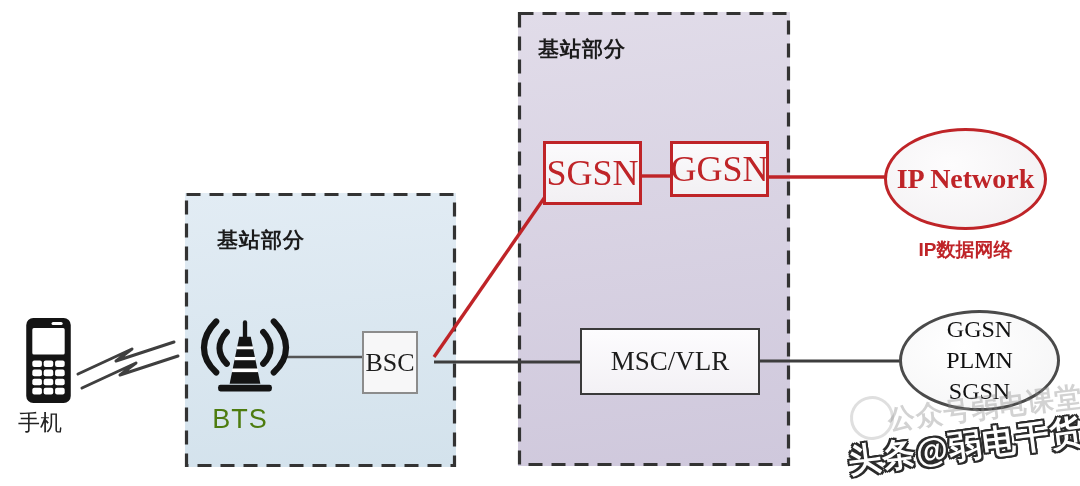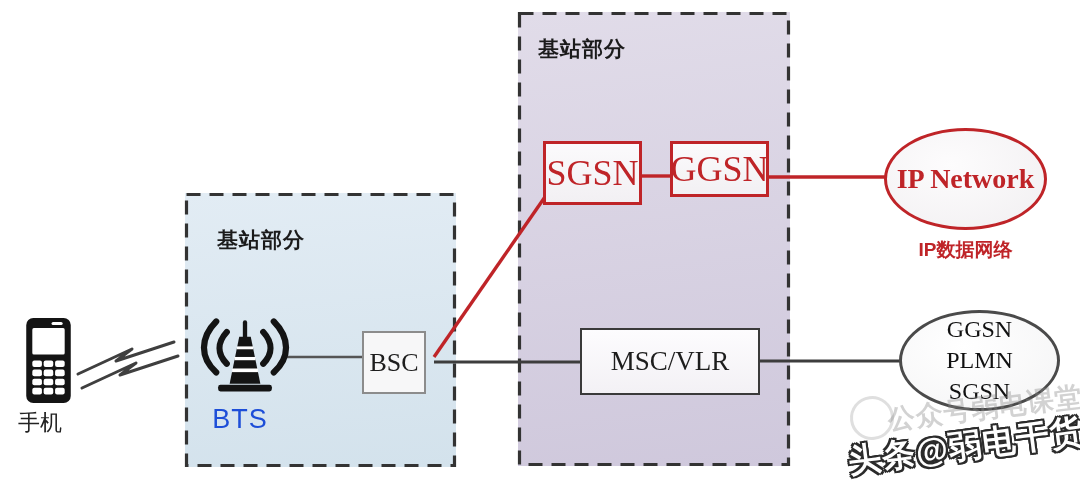--- a/index.html
+++ b/index.html
@@ -34,21 +34,21 @@
     position:absolute;z-index:3;display:flex;align-items:center;justify-content:center;
     font-family:"Liberation Serif",serif;text-align:center;box-sizing:border-box;
   }
   .rect-node{background:linear-gradient(180deg,#fbfafc,#f2f0f3);}
   .node-sgsn,.node-ggsn{
     border:3px solid var(--red);color:var(--red);font-size:36px;text-align:center;
   }
   .node-sgsn{left:543px;top:141px;width:99px;height:64px;}
   .node-ggsn{left:670px;top:141px;width:99px;height:56px;}
   .node-bsc{
-    left:362px;top:331px;width:64px;height:63px;
+    left:362px;top:331px;width:56px;height:63px;
     border:2px solid #8c8c8c;color:#1d1d1d;font-size:26px;background:#f7f7f8;
   }
   .node-msc{
     left:580px;top:328px;width:180px;height:67px;
     border:2.5px solid #3a3a3a;color:#1d1d1d;font-size:27px;
     background:linear-gradient(180deg,#fdfcfe,#f3f1f5);
   }
   .ellipse{border-radius:50%;}
   .node-ip{
     left:884px;top:128px;width:163px;height:102px;
@@ -65,21 +65,21 @@
     position:absolute;z-index:3;left:884px;top:237px;width:163px;text-align:center;
     color:var(--red);font-size:19px;font-weight:bold;
   }
   
   .phone-icon{position:absolute;z-index:3;left:26px;top:318px;width:45px;height:85px;}
   .phone-label{position:absolute;z-index:3;left:18px;top:408px;width:62px;text-align:left;
     font-size:22px;color:#222;}
   .zigzag-icon{position:absolute;z-index:3;left:76px;top:340px;width:104px;height:50px;}
   .bts-icon{position:absolute;z-index:3;left:192px;top:308px;width:106px;height:96px;}
   .bts-label{position:absolute;z-index:3;left:192px;top:404px;width:96px;text-align:center;
-    font-size:27px;color:#1d4ed8;letter-spacing:1px;}
+    font-size:27px;color:#4d7c0f;letter-spacing:1px;}
   
   .wm-faint{
     position:absolute;z-index:5;left:888px;top:402px;white-space:nowrap;
     font-size:27px;font-weight:bold;color:#8a8a8a;opacity:.38;
     transform:rotate(-7deg);transform-origin:left center;letter-spacing:1px;
   }
   .wm-logo{
     position:absolute;z-index:5;left:850px;top:396px;width:38px;height:38px;
     border:3px solid #9a9a9a;border-radius:50%;opacity:.32;transform:rotate(-7deg);
   }

